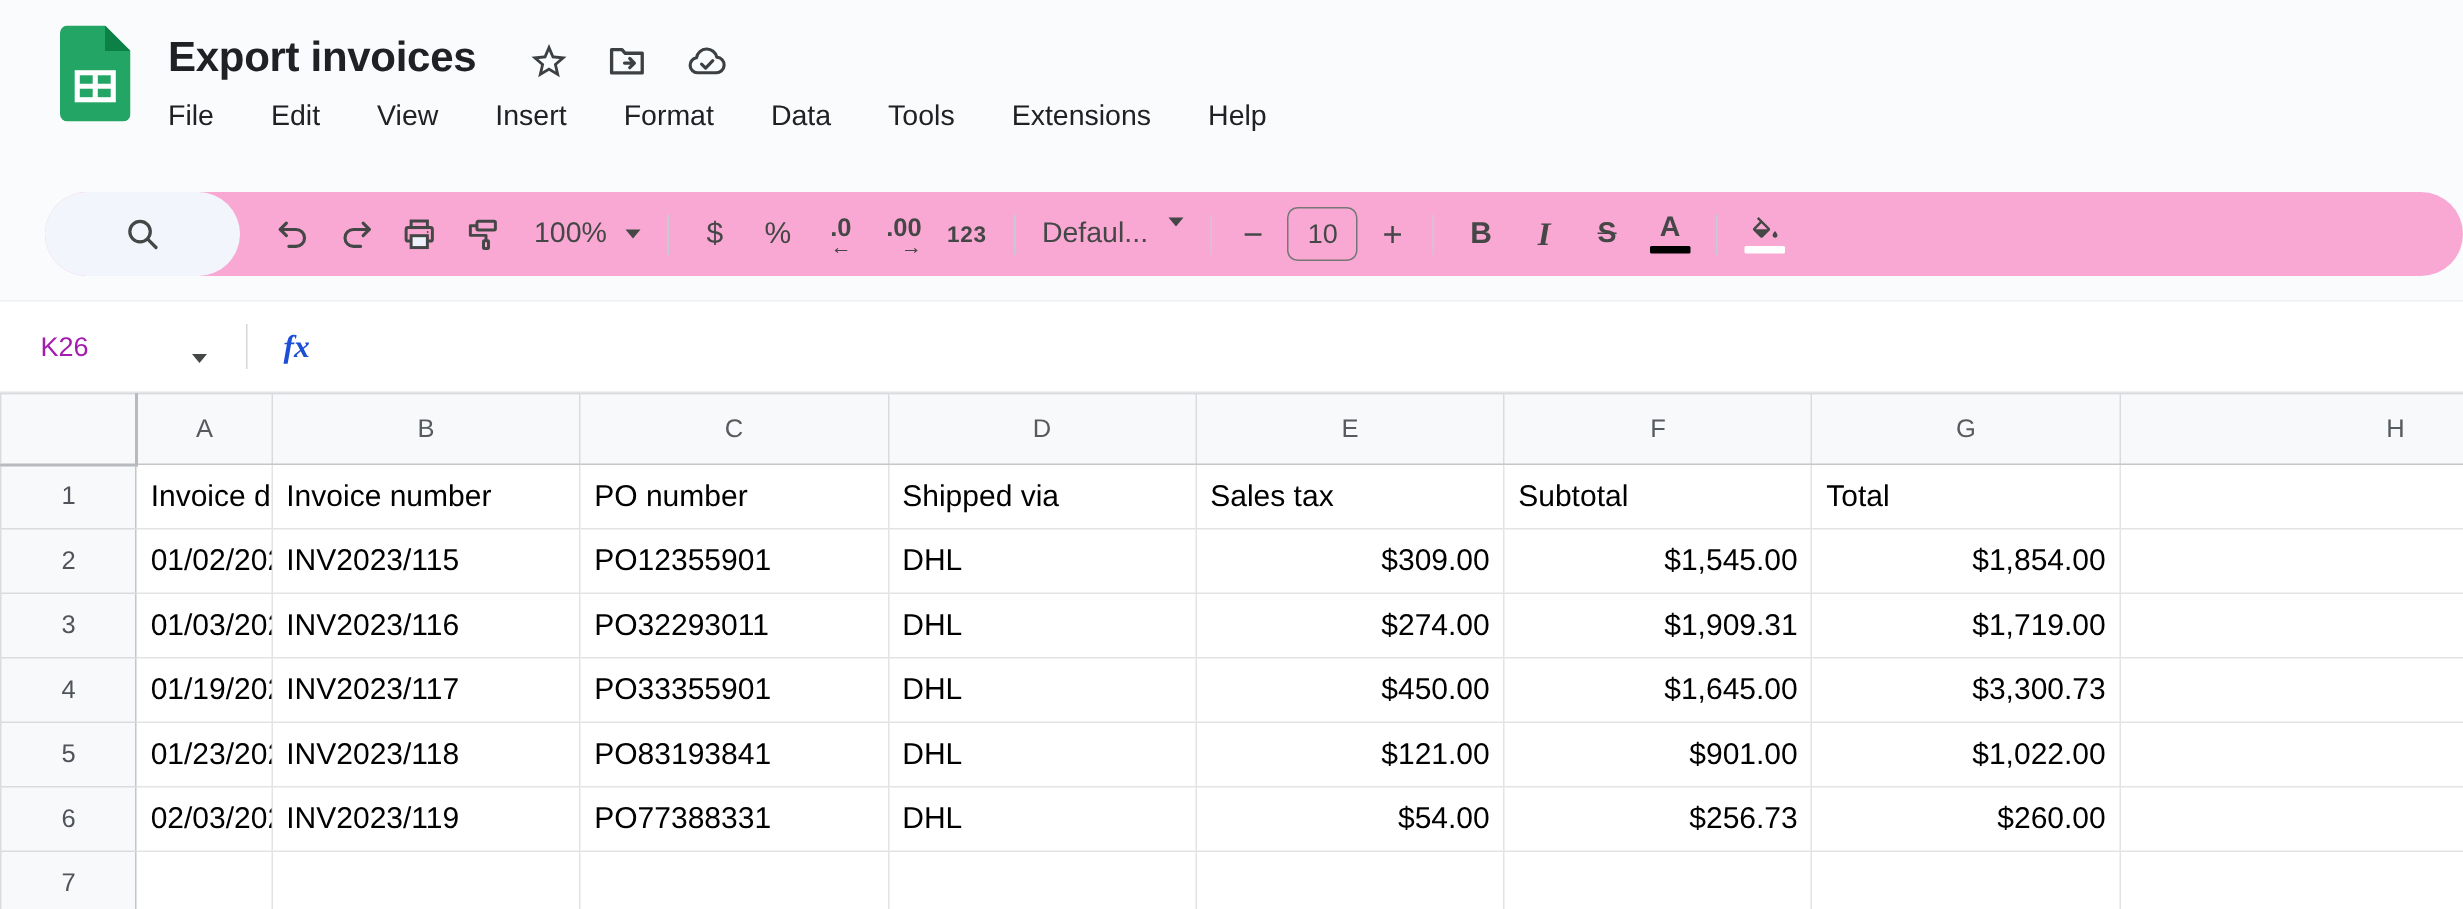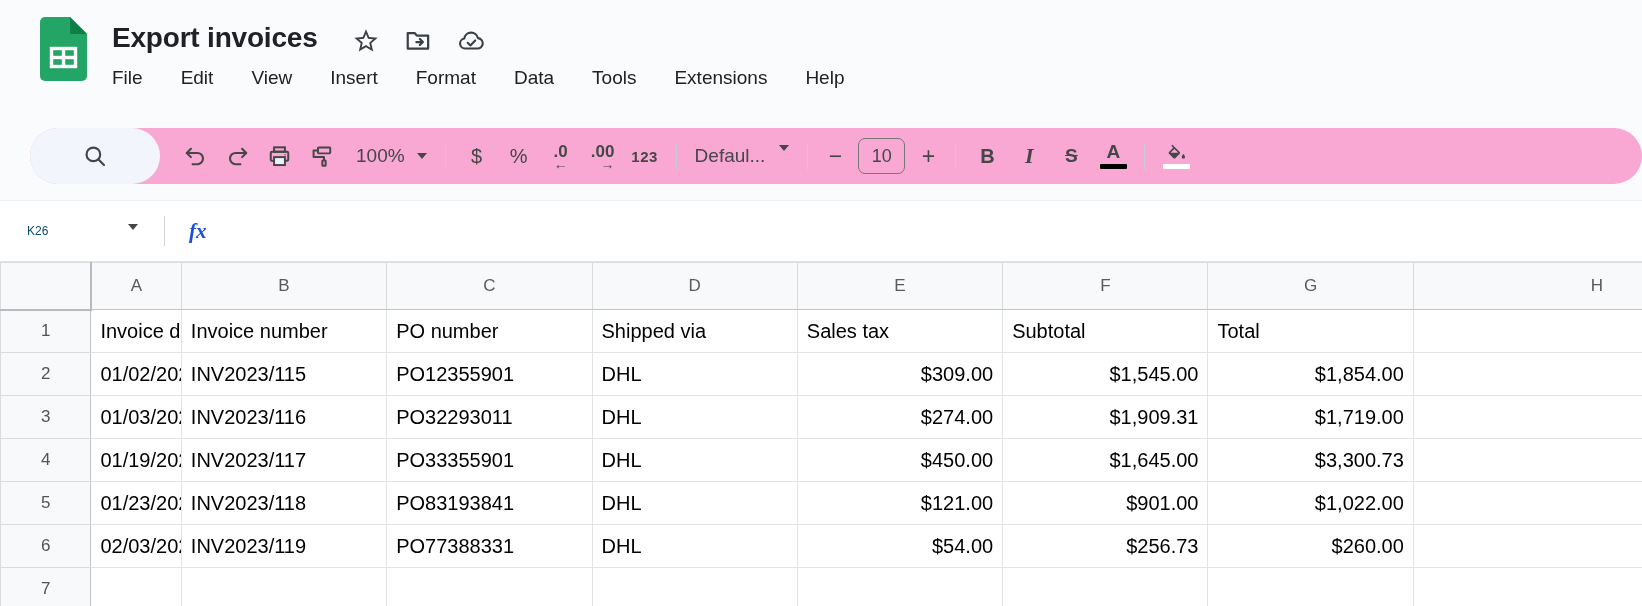--- a/index.html
+++ b/index.html
@@ -44,22 +44,22 @@
   .b-lbl { font-weight:700; font-size:20px; }
   .i-lbl { font-family:"Liberation Serif","DejaVu Serif",serif; font-style:italic; font-size:22px; font-weight:600; }
   .s-lbl { font-size:19px; font-weight:600; text-decoration:line-through; }
   .stack { display:flex; flex-direction:column; align-items:center; gap:3px; }
   .stack .a-lbl { font-size:19px; font-weight:600; line-height:18px; }
   .swatch { width:27px; height:5px; border-radius:1px; }
 
   
   .formula-bar { height:62px; background:#fff; display:flex; align-items:center;
                  border-top:1px solid #eef0f3; border-bottom:1px solid #e2e4e7; }
-  .name-box { width:152px; padding-left:27px; display:flex; align-items:flex-start;
-              justify-content:space-between; font-size:12px; color:#0c4a6e; }
+  .name-box { width:152px; padding-left:27px; display:flex; align-items:flex-end;
+              justify-content:space-between; font-size:18px; color:#a21caf; }
   .name-box .caret { margin-right:14px; }
   .fb-divider { width:1px; height:30px; background:#d4d7db; margin-left:12px; }
   .fx { font-family:"Liberation Serif","DejaVu Serif",serif; font-style:italic;
         font-size:21px; font-weight:600; color:#1d4ed8; margin-left:24px; }
 
   
   .grid-wrap { width:1642px; overflow:hidden; }
   table.grid { border-collapse:collapse; table-layout:fixed; width:1781px;
                border-top:1px solid #c4c7c5; }
   table.grid tr { height:43px; }

